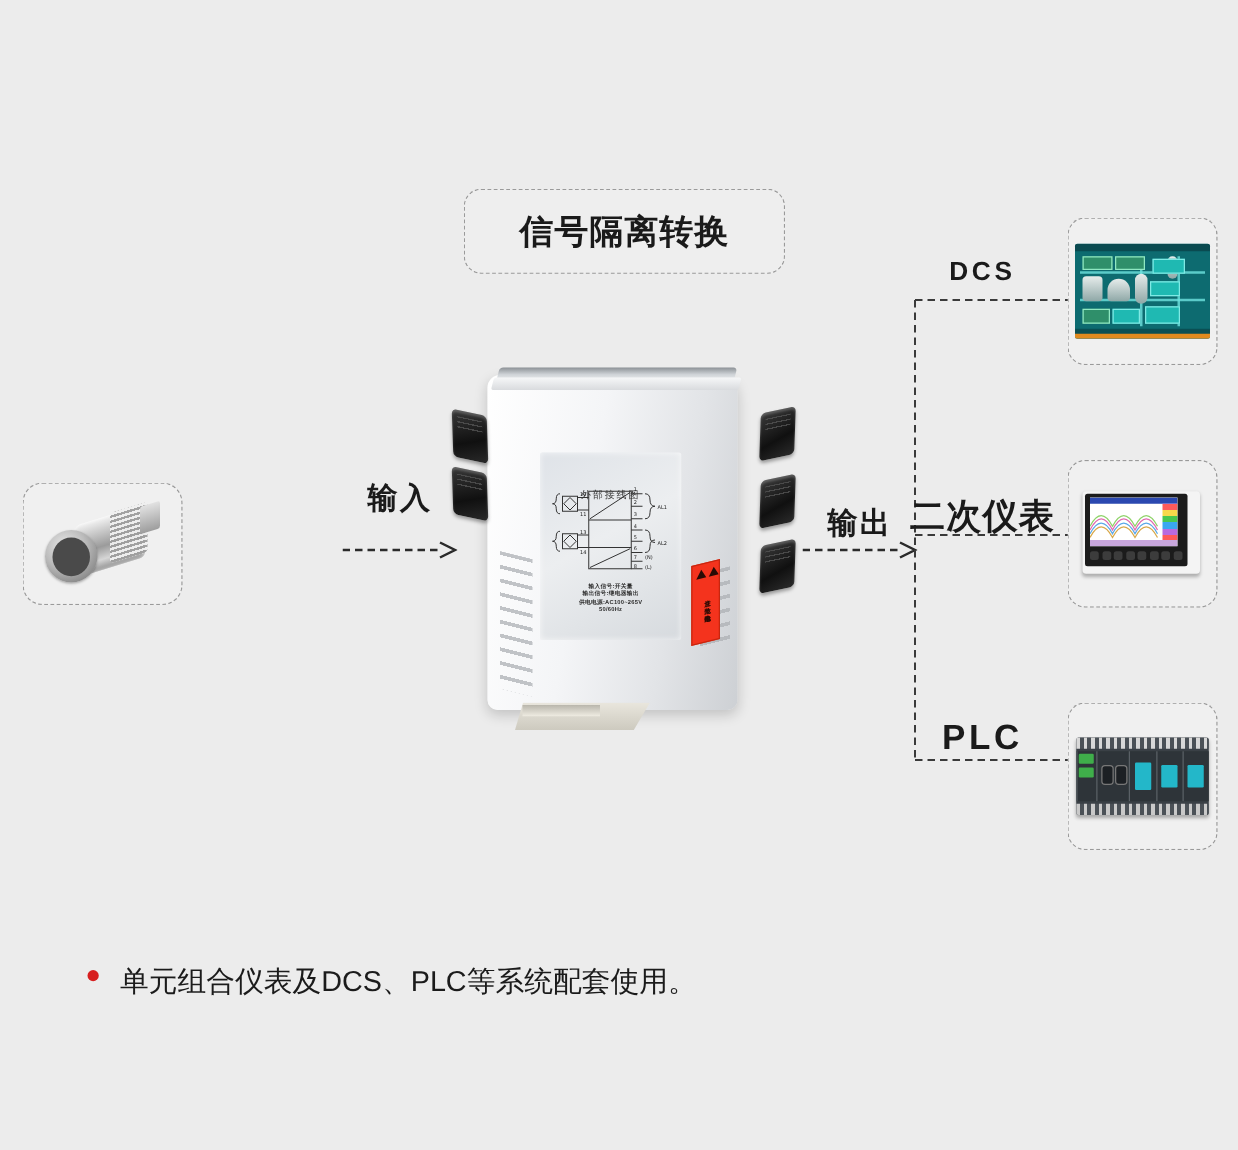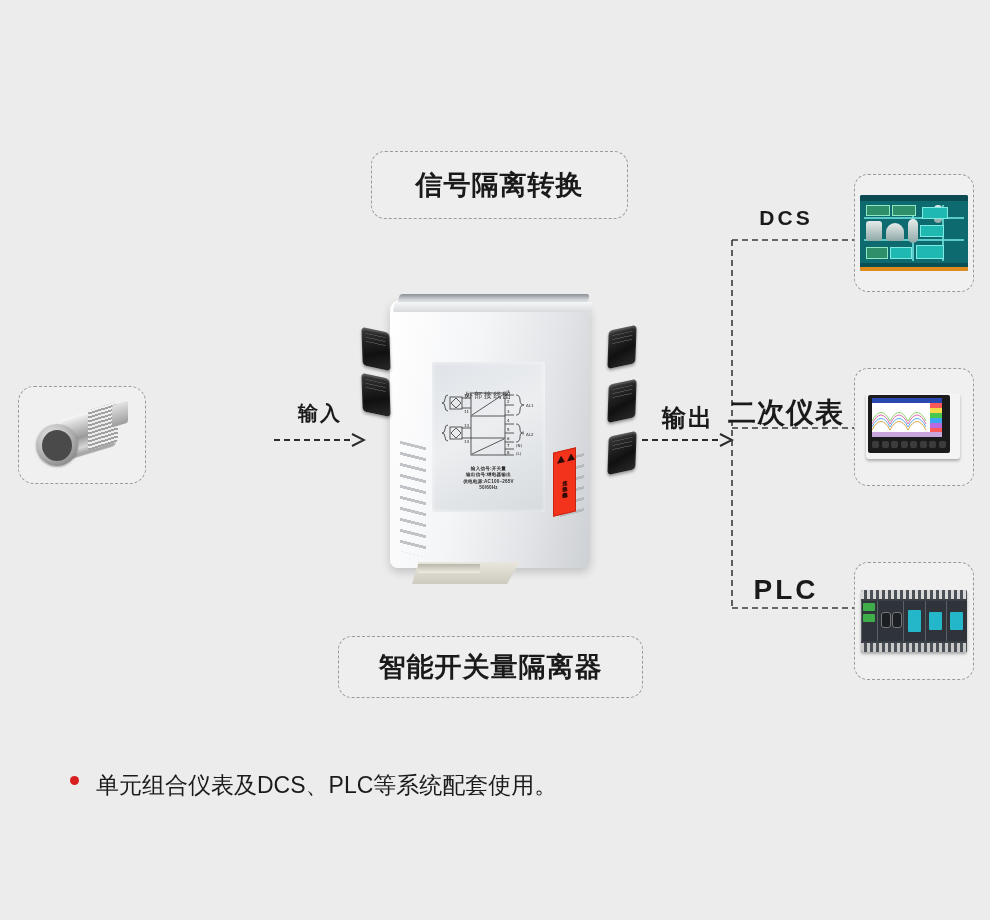--- a/index.html
+++ b/index.html
@@ -63,21 +63,21 @@
     position:absolute;left:82px;top:3px;width:16px;height:22px;
     background:linear-gradient(180deg,#e2e2e2,#9d9d9d);
     transform:skewY(-17deg);border-radius:2px;
   }
 
   
   .txtlabel{position:absolute;text-align:center;font-weight:bold;color:#1a1a1a;}
   #label-namur{left:152px;top:404px;width:116px;font-size:22px;letter-spacing:2px;line-height:30px;}
   #label-namur .cn{font-size:21px;letter-spacing:1px;}
 
-  #label-input{left:278px;top:400px;width:84px;font-size:20px;letter-spacing:2px;}
+  #label-input{left:278px;top:382px;width:84px;font-size:24px;letter-spacing:2px;}
   #label-output{left:646px;top:402px;width:84px;font-size:24px;letter-spacing:2px;}
 
   #label-dcs{left:736px;top:206px;width:100px;font-size:21px;letter-spacing:3px;}
   #label-meter{left:726px;top:394px;width:120px;font-size:28px;letter-spacing:1px;}
   #label-plc{left:736px;top:574px;width:100px;font-size:28px;letter-spacing:3px;}
 
   
   .arrowwrap{position:absolute;}
   #arrow-input{left:274px;top:432px;}
   #arrow-output{left:642px;top:432px;}
@@ -339,23 +339,20 @@
     <div class="warn">
       <div class="warn-tri"></div>
       <div class="warn-tri2"></div>
       <div class="warn-inner">注意 危险 电击危险</div>
     </div>
 
     <div class="dev-bottom"></div>
     <div class="dev-bottom-in"></div>
   </div>
 
-  <div class="dashbox" id="box-device-name">
-    <span class="cap">智能开关量隔离器</span>
-  </div>
 
   <div class="txtlabel" id="label-output">输出</div>
   <div class="arrowwrap" id="arrow-output">
     <svg width="92" height="16" viewBox="0 0 92 16">
       <line x1="0" y1="8" x2="80" y2="8" stroke="#2b2b2b" stroke-width="2" stroke-dasharray="6 4"></line>
       <path d="M78 2 L90 8 L78 14" fill="none" stroke="#2b2b2b" stroke-width="2"></path>
     </svg>
   </div>
 
   <div id="bracket">

